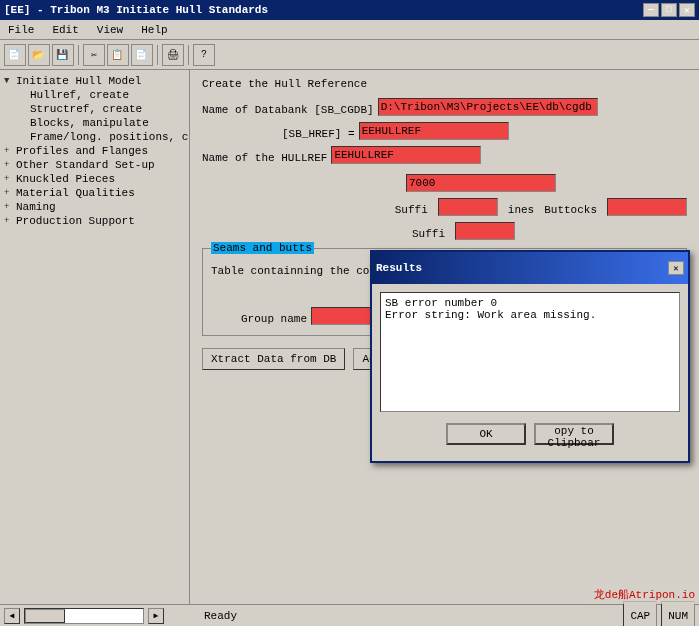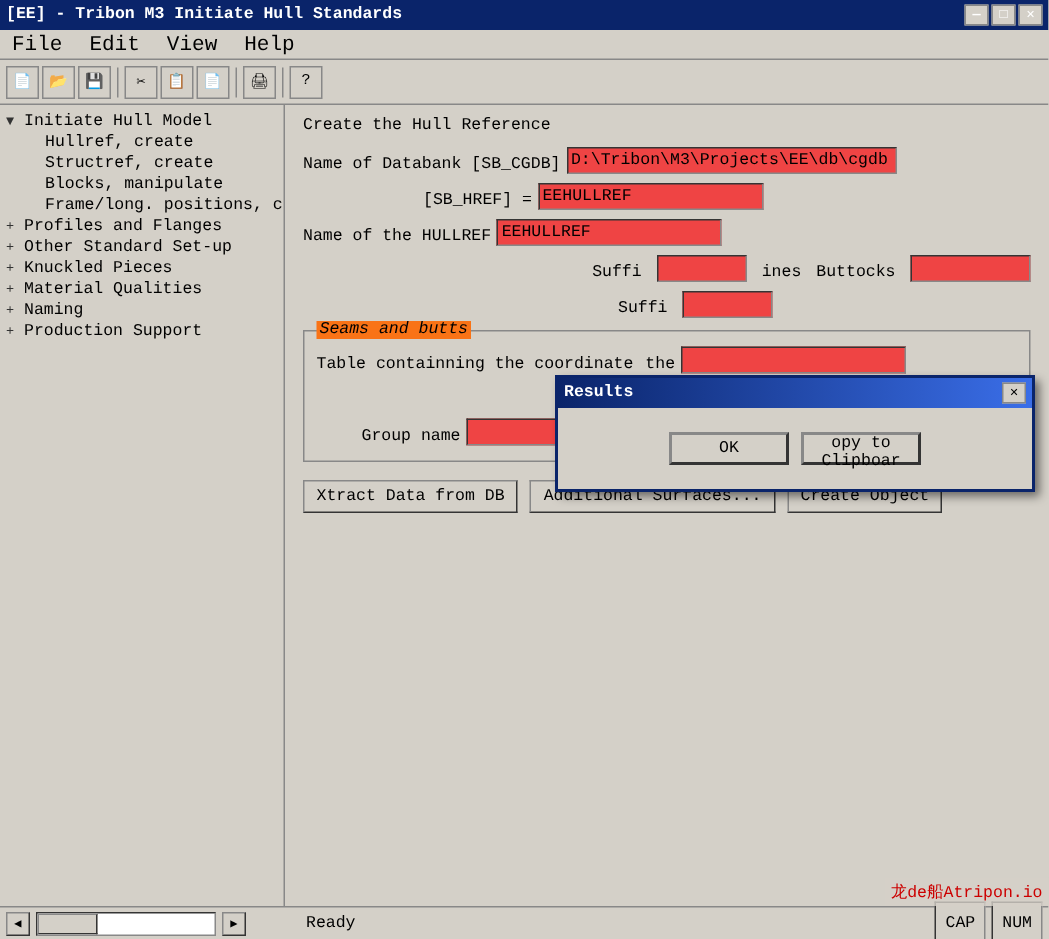--- a/index.html
+++ b/index.html
@@ -43,21 +43,21 @@
 
     
     .menu-bar {
       background: #d4d0c8;
       height: 20px;
       display: flex;
       align-items: center;
       padding: 0 4px;
       border-bottom: 1px solid #888;
       gap: 10px;
-      font-size: 14px;
+      font-size: 11px;
     }
     .menu-item {
       padding: 1px 4px;
       cursor: pointer;
     }
 
     
     .toolbar {
       background: #d4d0c8;
       height: 30px;
@@ -160,24 +160,23 @@
     .group-box {
       border: 1px solid #888;
       padding: 4px 8px;
       margin: 6px 0;
       position: relative;
     }
     .group-box-title {
       position: absolute;
       top: -7px;
       left: 8px;
-      background: #f97316;
+      background: #0ea5e9;
       padding: 0 2px;
       font-size: 11px;
-      font-style: italic;
     }
 
     
     .bottom-buttons {
       display: flex;
       gap: 8px;
       margin-top: 10px;
       align-items: center;
     }
     .btn {
@@ -259,21 +258,21 @@
       top: 180px;
       left: 180px;
       width: 320px;
       background: #d4d0c8;
       border: 2px solid #0a246a;
       box-shadow: 3px 3px 6px rgba(0,0,0,0.5);
     }
     .modal-title-bar {
       background: linear-gradient(to right, #0a246a, #3a6ee8);
       color: white;
-      height: 20px;
+      height: 32px;
       display: flex;
       align-items: center;
       justify-content: space-between;
       padding: 0 4px;
       font-size: 11px;
       font-weight: bold;
     }
     .modal-close-btn {
       width: 16px;
       height: 14px;
@@ -416,20 +415,24 @@
     <div class="form-row" style="padding-left: 80px;">
       <span class="form-label">[SB_HREF] =</span>
       <input class="form-input form-input-med" type="text" value="EEHULLREF" style="">
     </div>
 
     <div class="form-row">
       <span class="form-label">Name of the HULLREF</span>
       <input class="form-input form-input-med" type="text" value="EEHULLREF" style="">
     </div>
 
+    <div class="form-row" style="margin-top: 10px;">
+      <span class="form-label" style="width: 200px;"></span>
+      <input class="form-input form-input-med" type="text" value="7000" style="">
+    </div>
 
     <div class="form-row" style="margin-top: 4px; gap: 10px;">
       <span style="width:200px;"></span>
       <span class="form-label">Suffi</span>
       <input class="form-input form-input-tiny" type="text" value="" style="">
       <span class="form-label">ines</span>
       <span class="form-label">Buttocks</span>
       <input class="form-input form-input-short" type="text" value="" style="">
     </div>
 
@@ -462,20 +465,22 @@
       <button class="btn">Create Object</button>
     </div>
 
     <div class="modal-overlay">
       <div class="modal-dialog">
         <div class="modal-title-bar">
           <span>Results</span>
           <div class="modal-close-btn">✕</div>
         </div>
         <div class="modal-body">
+          <textarea class="modal-textarea" readonly="" style="">SB error number 0
+Error string: Work area missing.</textarea>
           <div class="modal-buttons">
             <button class="modal-btn">OK</button>
             <button class="modal-btn">opy to Clipboar</button>
           </div>
         </div>
       </div>
     </div>
 
   </div>
 </div>

